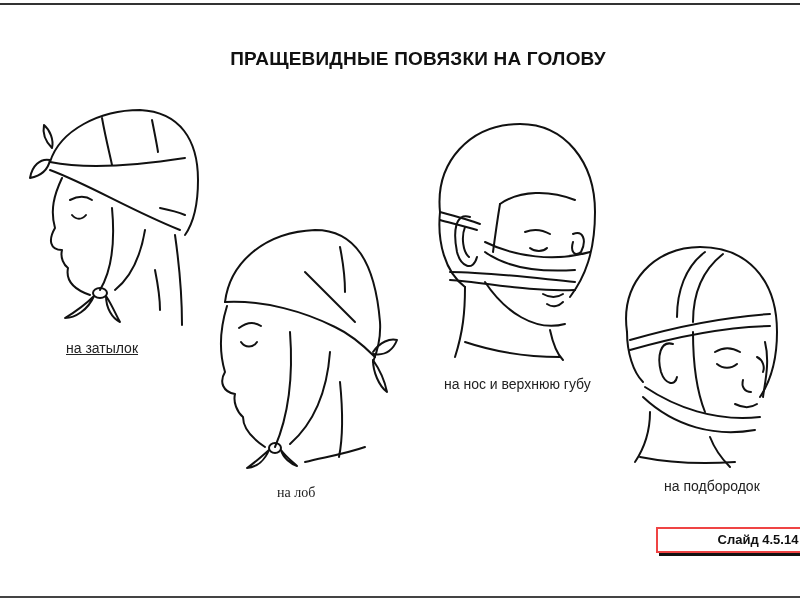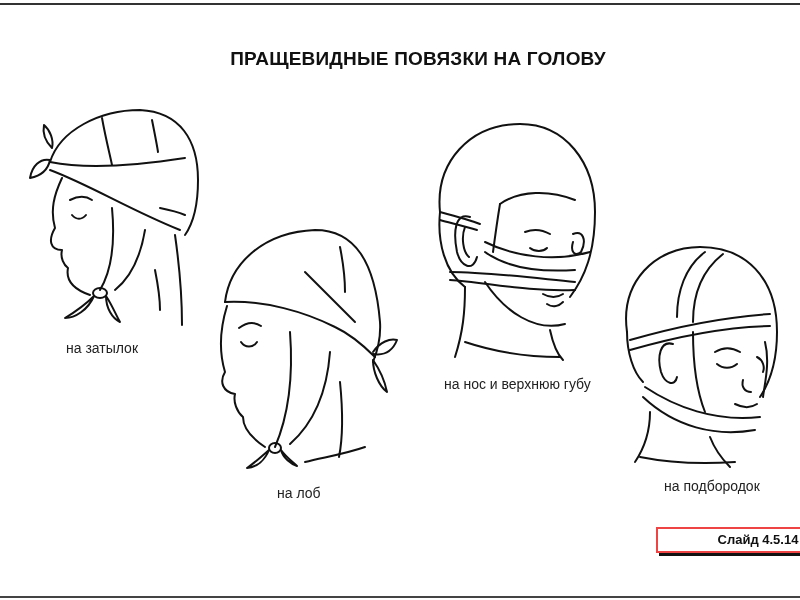--- a/index.html
+++ b/index.html
@@ -49,21 +49,21 @@
     <path d="M125 130 C120 160 110 178 95 190"></path>
 
     <path d="M135 170 C138 185 140 200 140 210"></path>
     <path d="M155 135 C160 170 162 200 162 225"></path>
 
     <ellipse cx="80" cy="193" rx="7" ry="5"></ellipse>
     <path d="M74 196 C65 205 55 212 45 218 C55 218 68 210 74 196"></path>
     <path d="M86 196 C92 205 96 215 100 222 C92 218 86 208 86 196"></path>
   </svg>
 </div>
-<div class="caption" style="left:66px; top:340px;">на затылок</div>
+<div class="caption" style="left:66px; top:340px;text-decoration:underline;">на затылок</div>
 
 <div class="figure" style="left:205px; top:222px;">
   <svg width="195" height="250" viewBox="0 0 195 250">
     <path d="M20 80 C25 40 60 10 110 8 C150 8 170 40 175 100 C176 115 172 130 168 140"></path>
     <path d="M20 80 C60 78 100 90 130 105 C145 112 160 125 170 135"></path>
     <path d="M135 25 C138 40 140 55 140 70"></path>
     <path d="M100 50 C115 65 135 85 150 100"></path>
 
     <path d="M168 130 C175 120 185 116 192 118 C188 128 180 134 168 132"></path>
     <path d="M168 138 C175 148 180 160 182 170 C174 164 168 150 168 138"></path>
@@ -76,21 +76,21 @@
     <path d="M125 130 C122 170 110 200 85 222"></path>
 
     <path d="M135 160 C138 190 138 215 134 235"></path>
     <path d="M100 240 C120 235 140 232 160 225"></path>
 
     <ellipse cx="70" cy="226" rx="6" ry="5"></ellipse>
     <path d="M64 228 C55 236 48 242 42 246 C52 245 60 238 64 228"></path>
     <path d="M76 228 C82 236 88 240 92 244 C86 242 78 236 76 228"></path>
   </svg>
 </div>
-<div class="caption" style="left:277px; top:485px;">на лоб</div>
+<div class="caption" style="left:277px; top:485px;font-family:Liberation Serif, serif;">на лоб</div>
 
 <div class="figure" style="left:425px; top:112px;">
   <svg width="180" height="250" viewBox="0 0 180 250">
 
     <path d="M15 100 C10 50 45 12 95 12 C140 12 170 50 170 100 C170 140 160 165 145 185"></path>
     <path d="M15 100 C12 130 20 160 40 175"></path>
 
     <path d="M75 92 C95 78 125 78 150 88"></path>
     <path d="M75 92 C72 110 70 125 68 140"></path>
 

